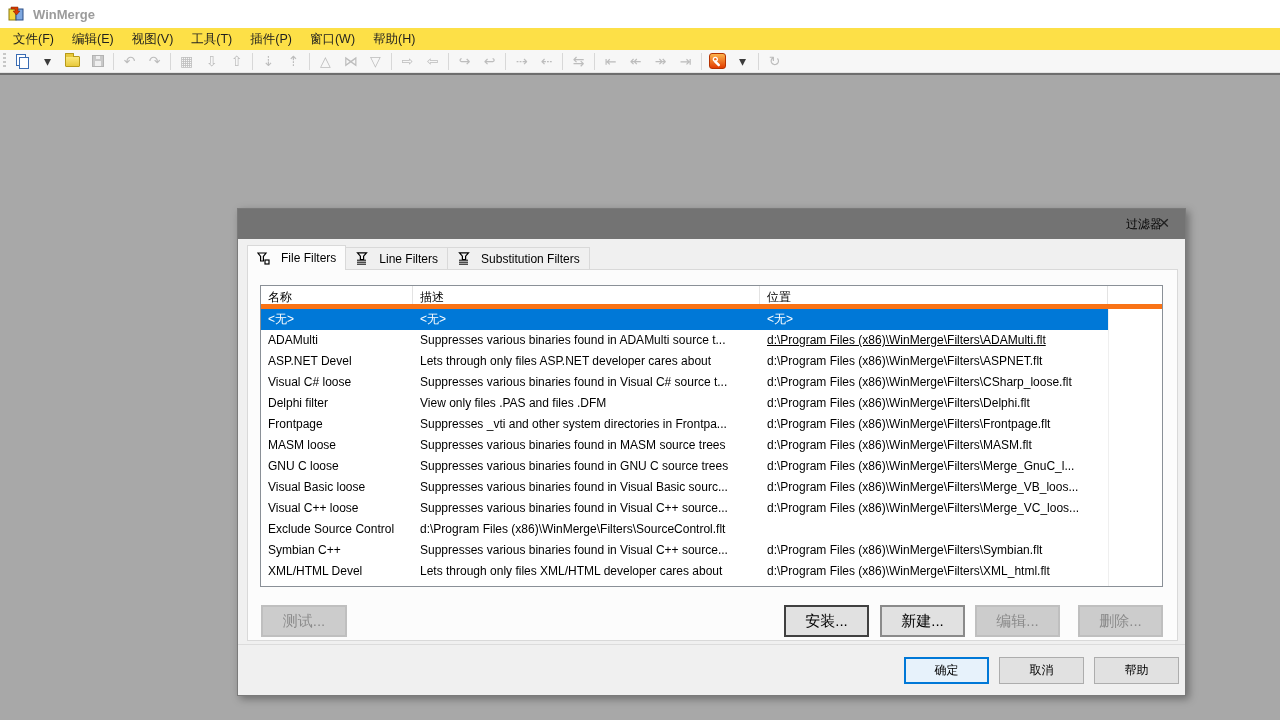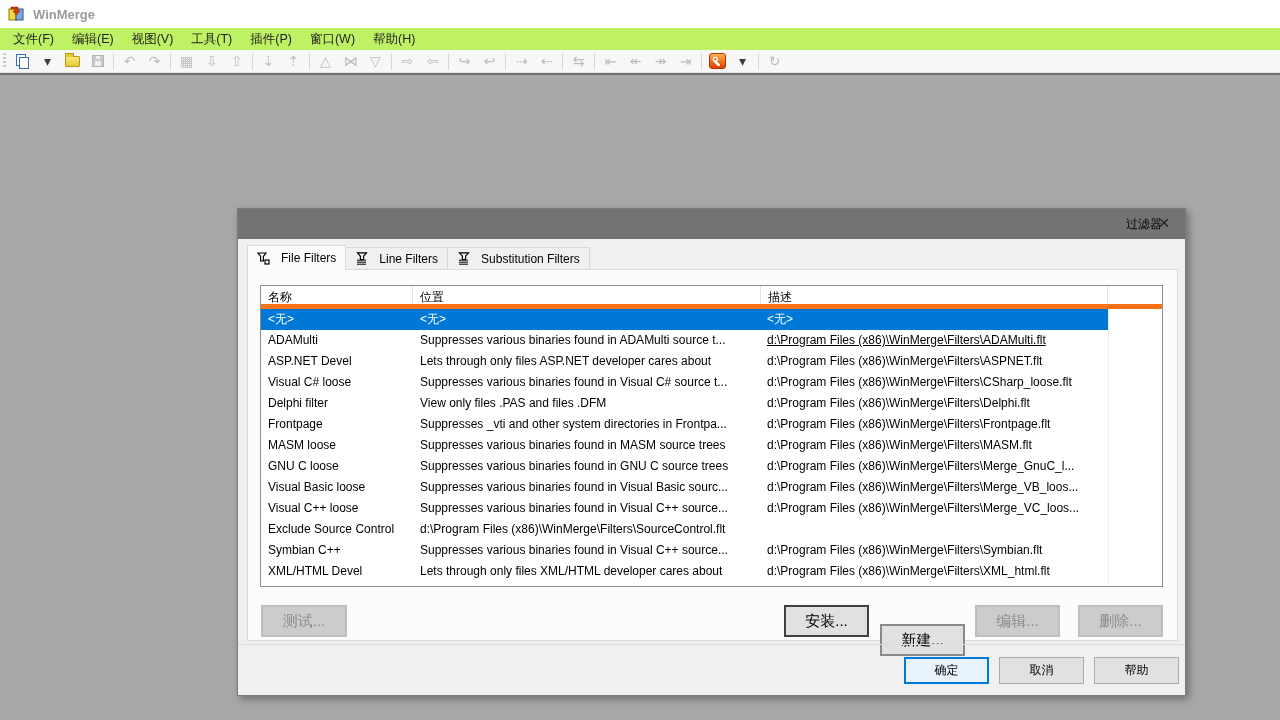--- a/index.html
+++ b/index.html
@@ -2,21 +2,21 @@
 <html><head>
 <meta charset="utf-8">
 <style>
   * { margin:0; padding:0; box-sizing:border-box; }
   html,body { width:1280px; height:720px; overflow:hidden;
     font-family:"Liberation Sans","DejaVu Sans",sans-serif; background:#a8a8a8; }
 
   
   .app-titlebar { height:28px; background:#fff; display:flex; align-items:center; padding-left:8px; gap:9px;font-weight:bold; }
   .app-title { font-size:13px; color:#9b9b9b; }
-  .menu-bar { height:22px; background:#bef264; display:flex; align-items:center; padding-left:4px; }
+  .menu-bar { height:22px; background:#fde047; display:flex; align-items:center; padding-left:4px; }
   .menu-item { font-size:12.5px; color:#1f1f1f; padding:3px 9px; cursor:default; }
   .toolbar { height:23px; background:#f7f7f7; display:flex; align-items:center; padding-left:10px; border-bottom:1px solid #e4e4e4; position:relative; }
   .toolbar-gripper { position:absolute; left:3px; top:3px; bottom:3px; width:3px;
      background:repeating-linear-gradient(to bottom,#c7c7c7 0 2px,transparent 2px 4px); }
   .tb-btn { width:25px; height:20px; display:flex; align-items:center; justify-content:center; font-size:14px; line-height:1; }
   .tb-btn.disabled { color:#bdbdbd; }
   .tb-btn.enabled { color:#3c3c3c; }
   .tb-sep { width:1px; height:17px; background:#d8d8d8; margin:0 3px; }
   .toolbar-edge { height:2px; background:#6e6e6e; }
   .client-area { height:645px; background:#a8a8a8; position:relative; }
@@ -182,22 +182,22 @@
             <line x1="2" x2="11" y1="10.2" y2="10.2" stroke="#000" stroke-width="1"></line>
             <line x1="2" x2="11" y1="12.2" y2="12.2" stroke="#000" stroke-width="1"></line>
           </svg>
           <span>Substitution Filters</span>
         </div>
       </div>
     <div class="tab-panel">
       <div class="filter-list">
         <div class="lv-header">
             <div class="lv-hcell" style="width: 152px;">名称</div>
+            <div class="lv-hcell" style="width: 347px;">描述</div>
             <div class="lv-hcell" style="width: 348px;">位置</div>
-            <div class="lv-hcell" style="width: 347px;">描述</div>
           </div>
         <div class="lv-colline"></div>
         <div>
             <div class="lv-row selected">
               <div class="row-inner">
                 <div class="lv-cell" style="width: 152px;">&lt;无&gt;</div>
                 <div class="lv-cell" style="width: 347px;">&lt;无&gt;</div>
                 <div class="lv-cell" style="width: 348px;">&lt;无&gt;</div>
               </div>
             </div>
@@ -282,21 +282,21 @@
                 <div class="lv-cell" style="width: 152px;">XML/HTML Devel</div>
                 <div class="lv-cell" style="width: 347px;">Lets through only files XML/HTML developer cares about</div>
                 <div class="lv-cell" style="width: 348px;">d:\Program Files (x86)\WinMerge\Filters\XML_html.flt</div>
               </div>
             </div>
           </div>
       </div>
 
       <div class="btn disabled" style="left:13px; top:335px; width:86px;">测试...</div>
       <div class="btn" style="left:536px; top:335px; width:85px;">安装...</div>
-      <div class="btn dark-border" style="left:632px; top:354px; width:85px;">新建...</div>
+      <div class="btn dark-border" style="left:632px; top:335px; width:85px;">新建...</div>
       <div class="btn disabled" style="left:727px; top:335px; width:85px;">编辑...</div>
       <div class="btn disabled" style="left:830px; top:335px; width:85px;">删除...</div>
     </div>
 
     <div class="footer-line"></div>
     <div class="footer-btn default" style="left:666px;">确定</div>
     <div class="footer-btn" style="left:761px;">取消</div>
     <div class="footer-btn" style="left:856px;">帮助</div>
   </div>
 </div>

